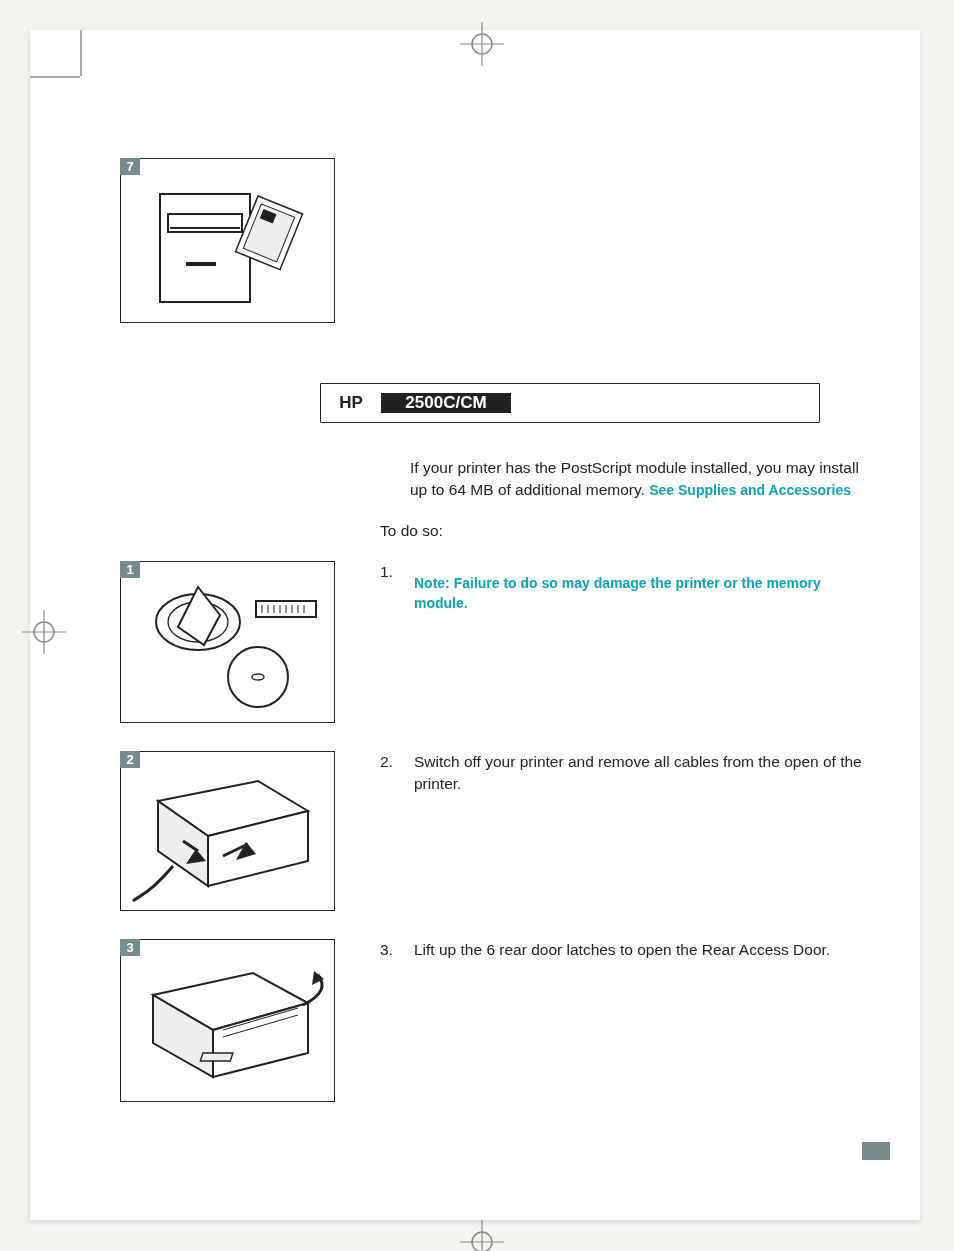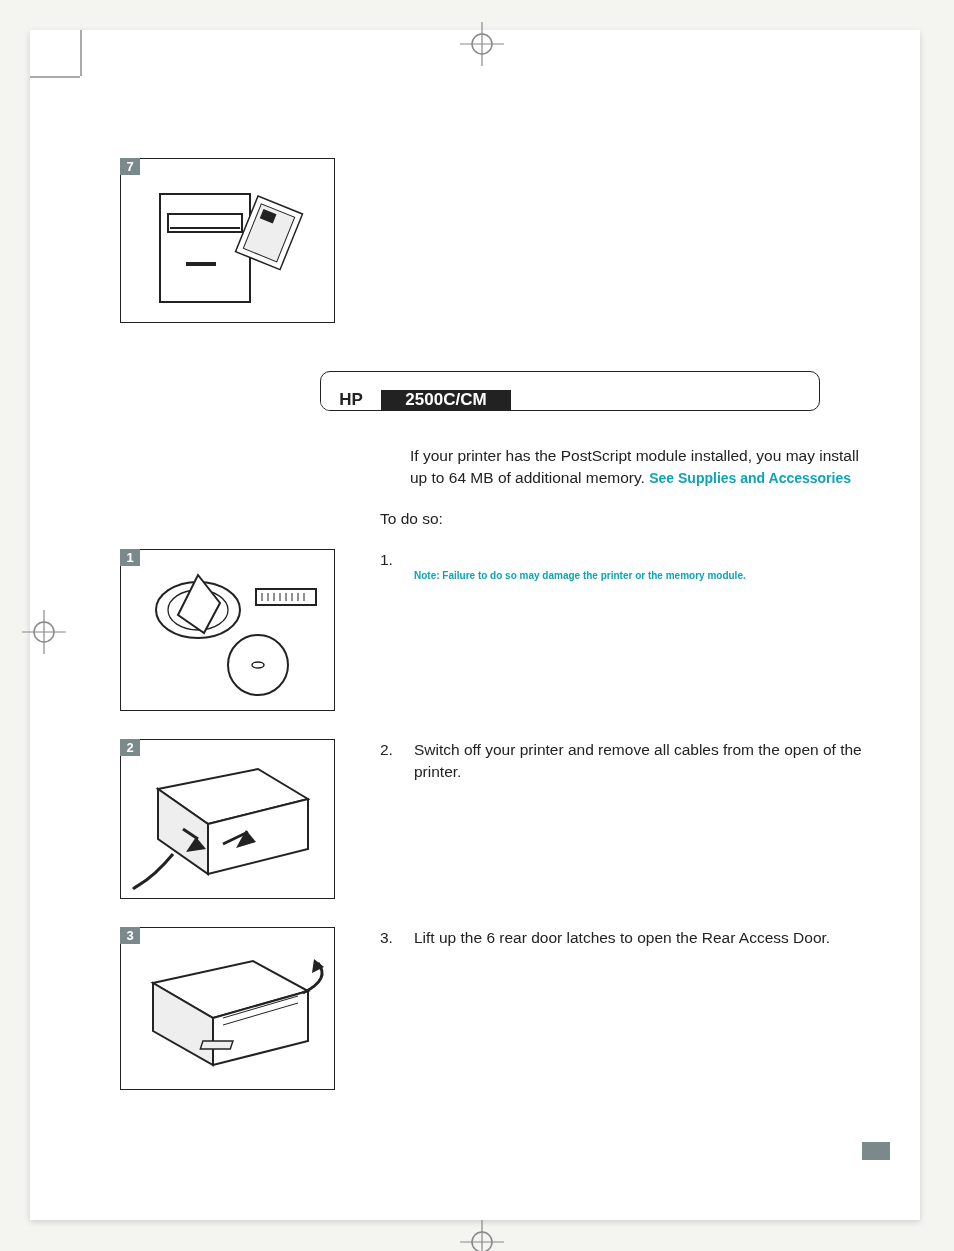--- a/index.html
+++ b/index.html
@@ -67,26 +67,26 @@
     display: flex; align-items: center; justify-content: center;
   }
   .textcol { flex: 1; padding-left: 30px; }
   .stepline { display: flex; font-size: 15.5px; line-height: 1.45; }
   .stepnum { width: 34px; flex-shrink: 0; }
   .steptxt { flex: 1; }
   .section-banner {
     margin-left: 200px;
     width: 500px;
     border: 1.5px solid #222;
-    border-radius: 10px;
+    border-radius: 1px;
     height: 40px;
     display: flex;
-    align-items: flex-end;
+    align-items: center;
     overflow: hidden;
-    margin-top: 48px;
+    margin-top: 60px;
     margin-bottom: 34px;
   }
   .sb-hp {
     width: 60px;
     display: flex; align-items: center; justify-content: center;
     font-weight: bold; font-size: 17px;
     background: #fff;
   }
   .sb-model {
     width: 130px;
@@ -95,21 +95,21 @@
     font-weight: bold; font-size: 17px;
   }
   .sb-title {
     flex: 1;
     display: flex; align-items: center; justify-content: center;
     font-weight: bold; font-size: 17px;
   }
   .intro { margin-left: 290px; font-size: 15.5px; line-height: 1.45; margin-bottom: 20px; }
   .intro .link { color: #0aa6b8; font-weight: bold; font-size: 14px; }
   .to-do { margin-left: 260px; font-size: 15.5px; margin-bottom: 21px; }
-  .note { color: #0aa6b8; font-weight: bold; font-size: 10px; margin-top: 20px; }
+  .note { color: #0aa6b8; font-weight: bold; font-size: 14px; margin-top: 12px; }
   .pagenum {
     position: absolute;
     right: 30px; bottom: 60px;
     background: #7a8a8a;
     color: #fff;
     font-size: 13px; font-weight: bold;
     width: 26px; height: 18px;
     text-align: center; line-height: 18px; padding-left: 28px;
   }
   svg { display: block; }

